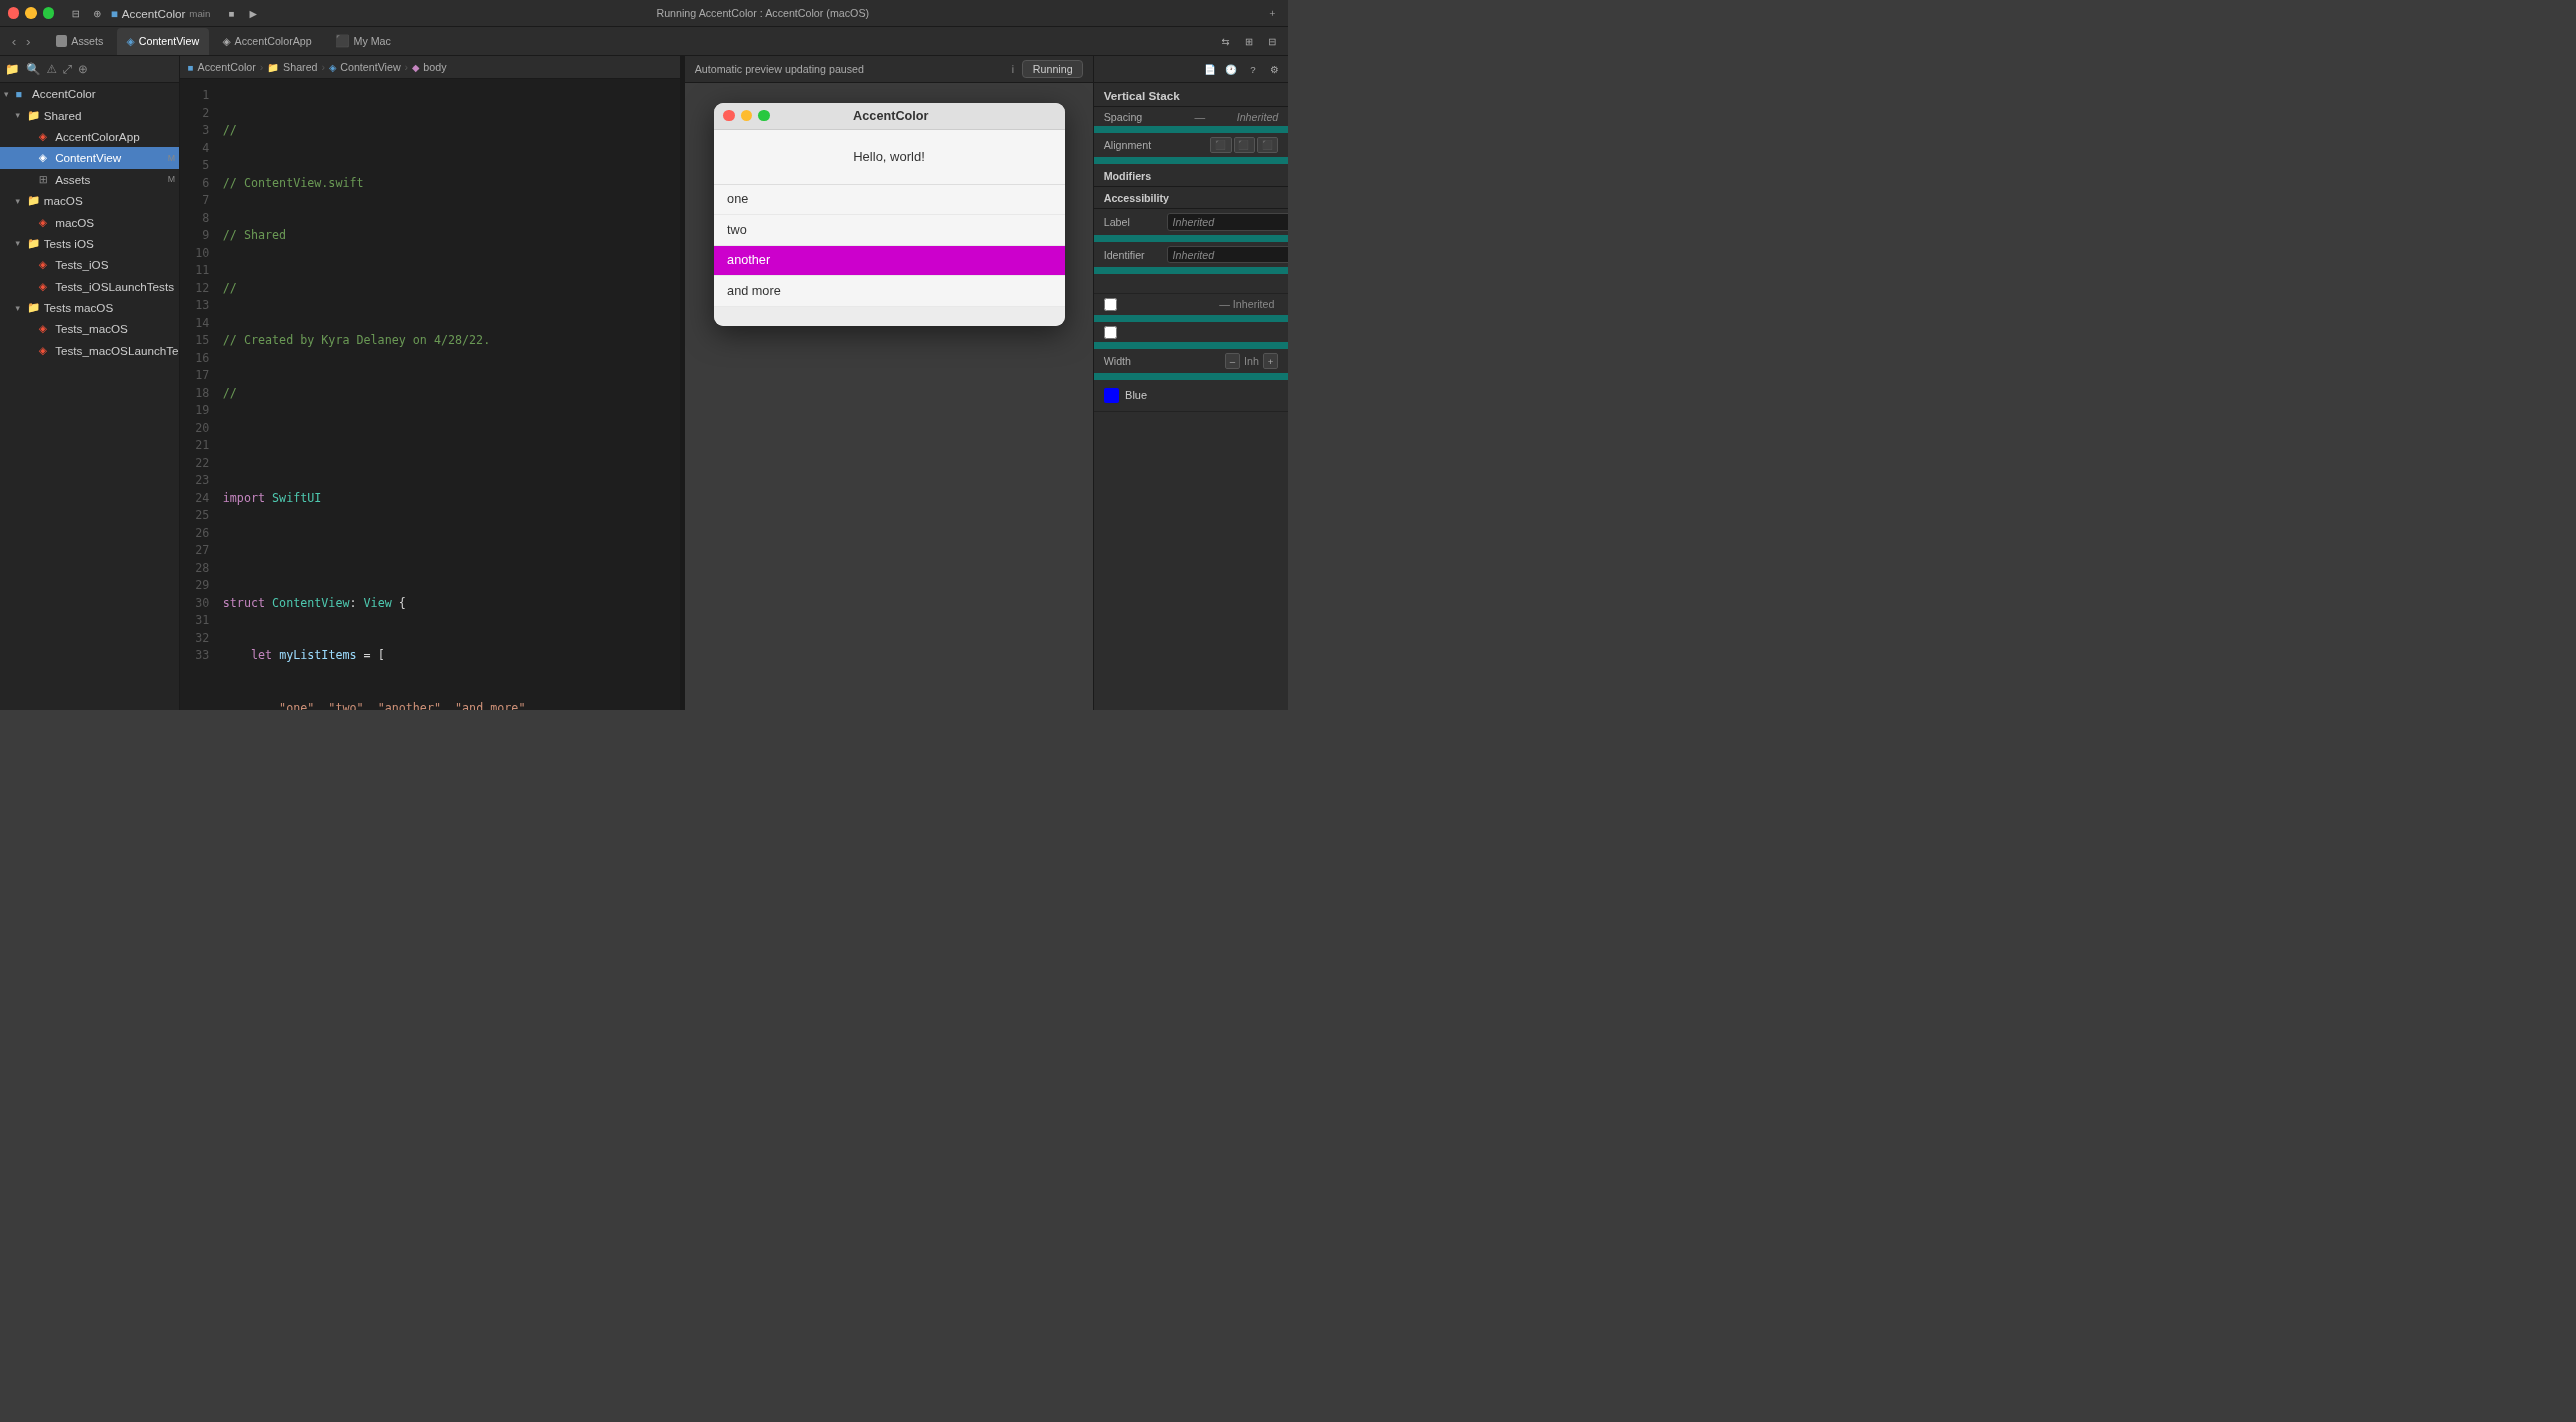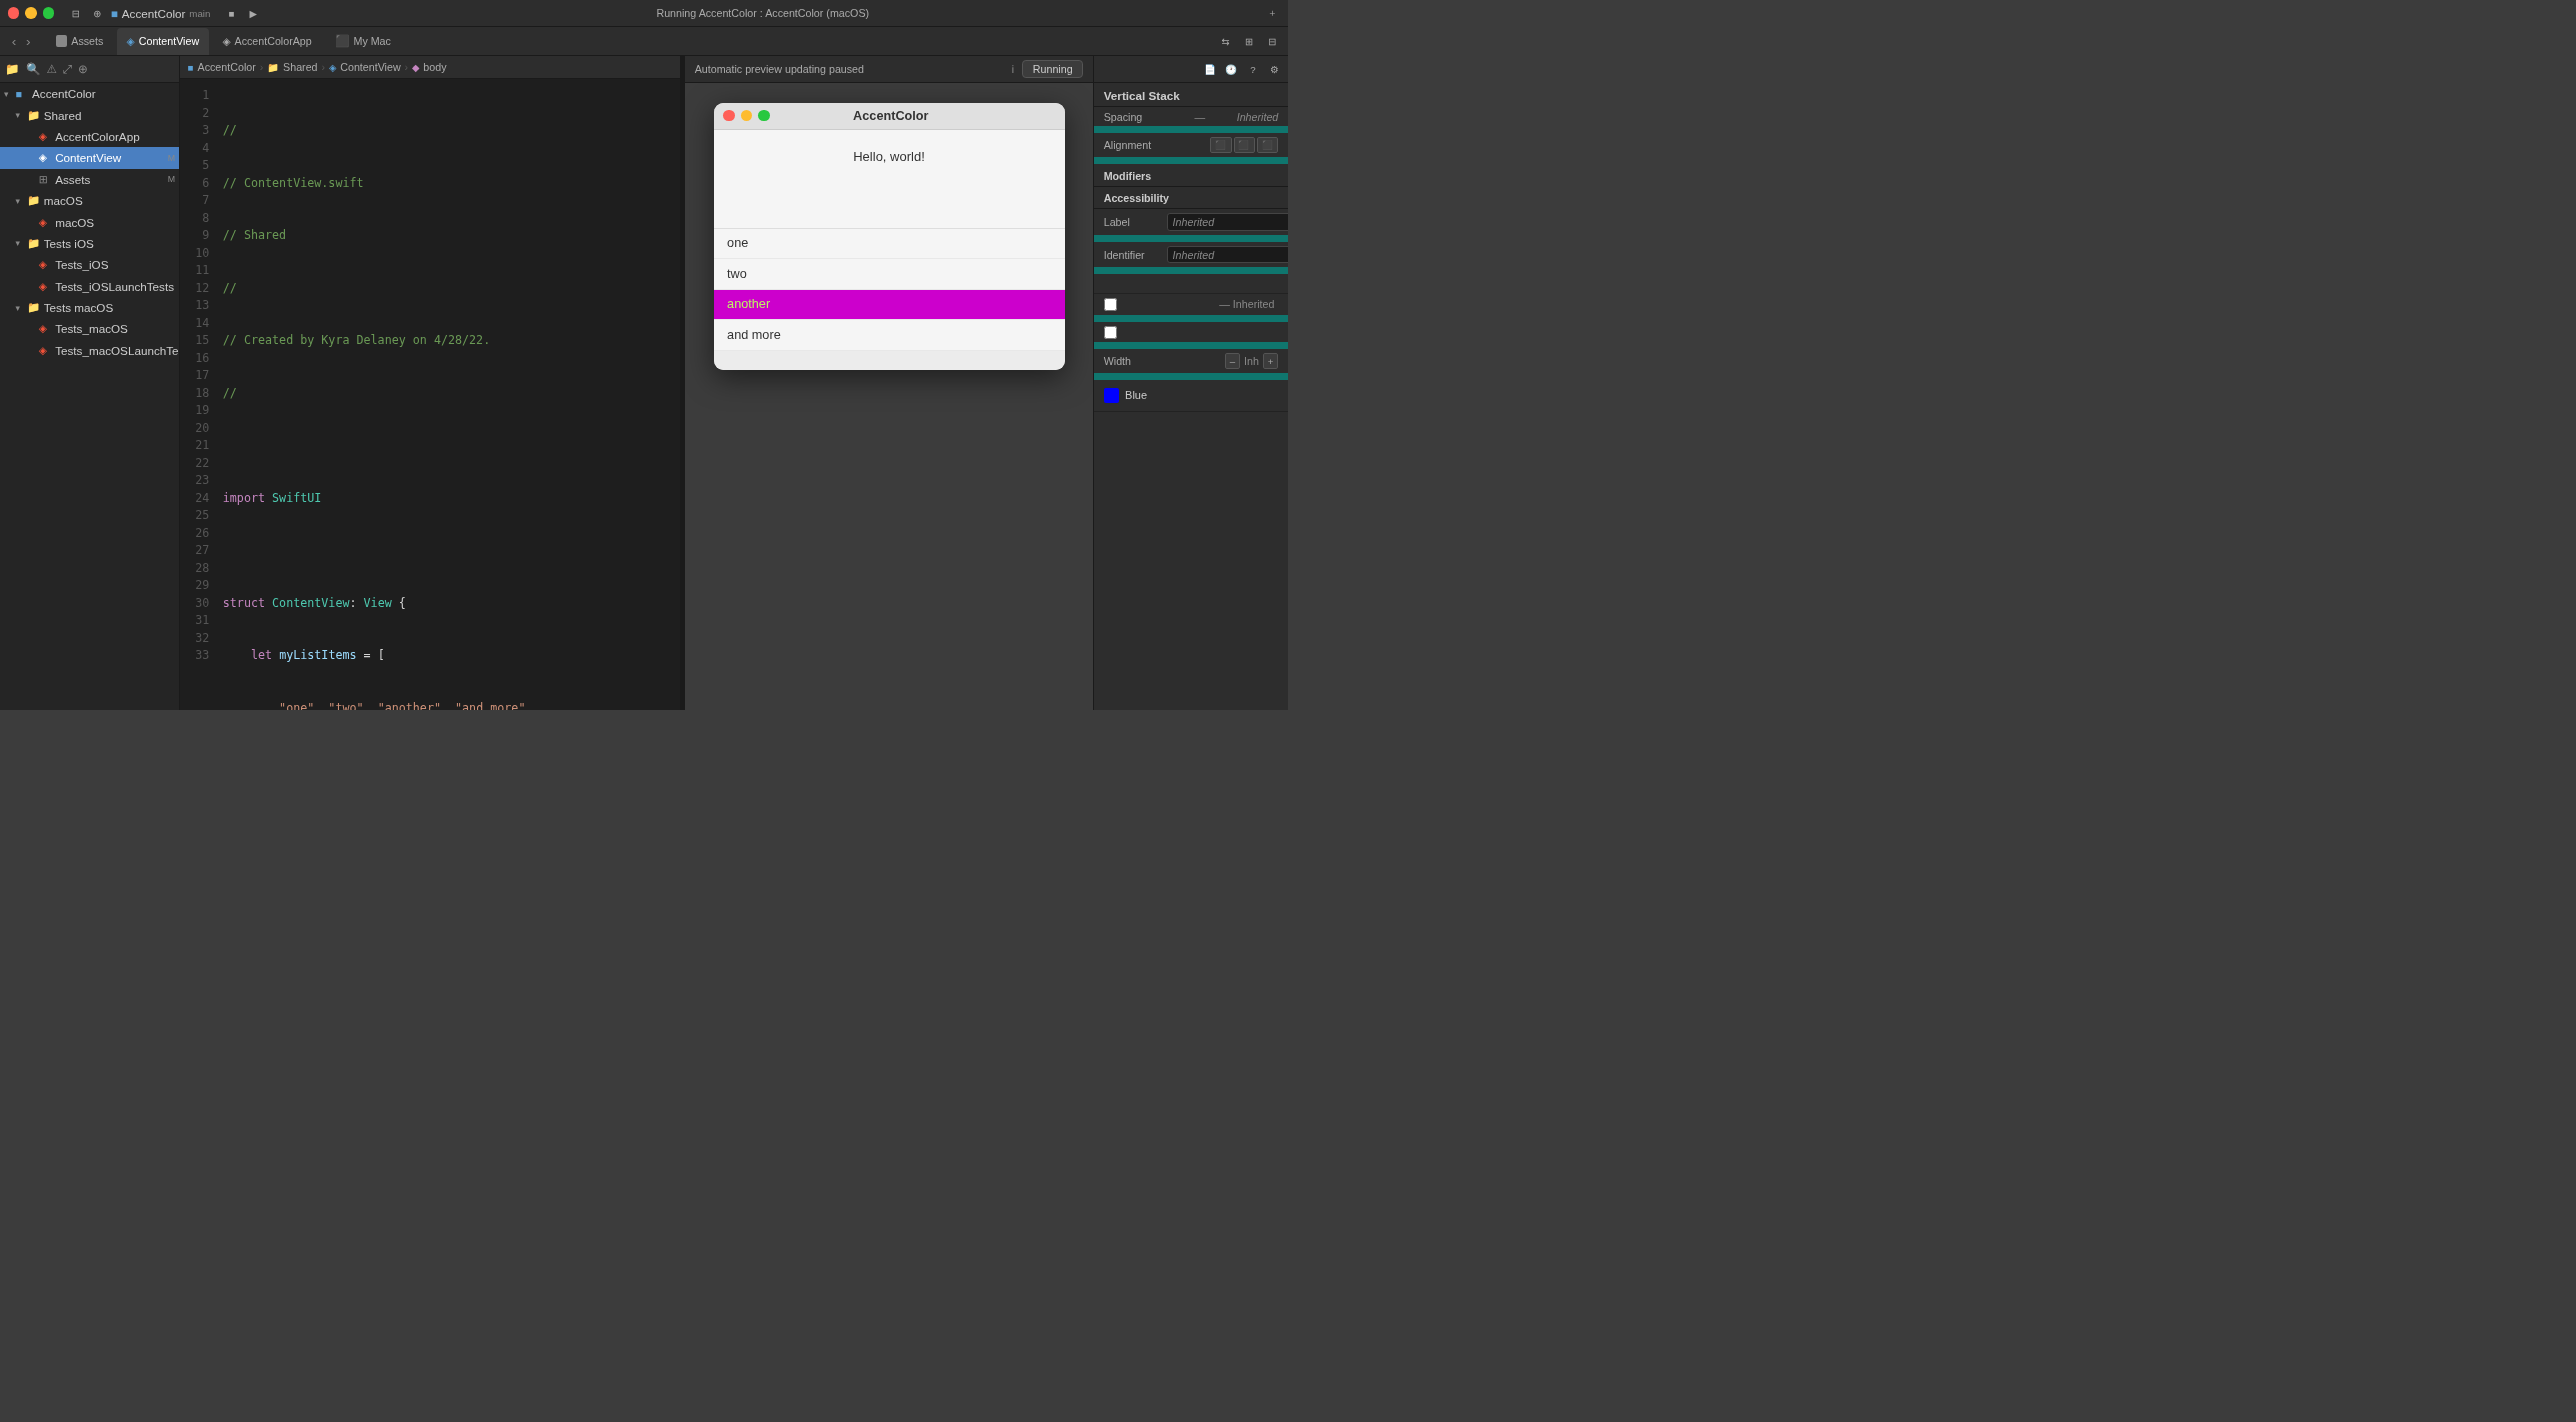--- a/index.html
+++ b/index.html
@@ -330,32 +330,31 @@
       background: #f5f5f5;
     }
     .macos-hello {
       text-align: center;
       padding: 19.5px;
       font-size: 13px;
       color: #333;
     }
     .macos-list {
       border-top: 1px solid #ddd;
-      margin-top: 44px;
     }
     .macos-list-item {
       padding: 7.8px 13.6px;
       font-size: 12.7px;
       color: #333;
       cursor: pointer;
       border-bottom: 1px solid #e8e8e8;
     }
     .macos-list-item.selected {
       background: #cc00cc;
-      color: #bef264;
+      color: #ffffff;
     }
     .macos-footer {
       height: 19.5px;
       background: #ececec;
     }
 
     
     .inspector {
       width: 195px;
       background: #2d2d2d;

